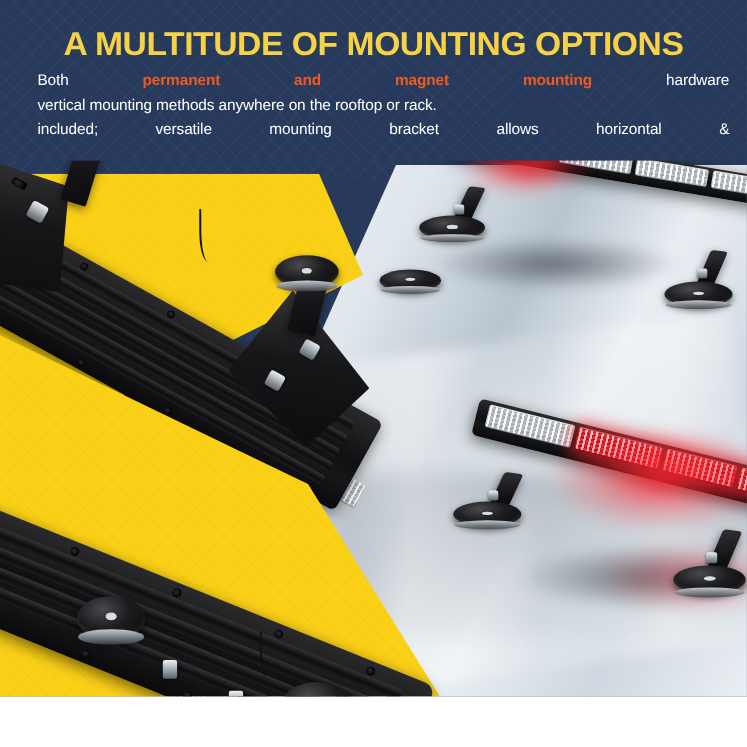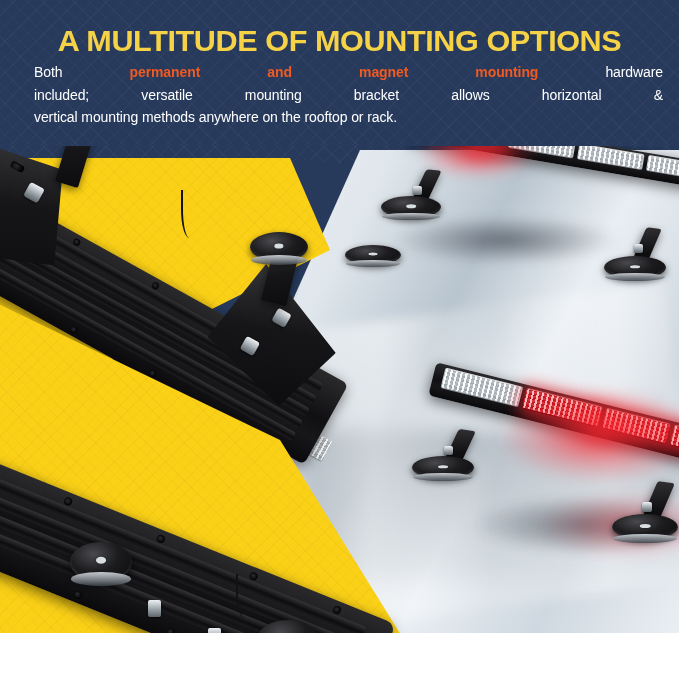--- a/index.html
+++ b/index.html
@@ -373,18 +373,18 @@
       <div class="wire" style="left:236px; top:444px; width:14px; height:44px;"></div>
     </div>
 
   </div>
 
   <div class="header">
     <div class="tex"></div>
     <div class="title">A MULTITUDE OF MOUNTING OPTIONS</div>
     <div class="body-copy">
       <span class="ln just"><span>Both </span><span class="hl">permanent and magnet mounting</span><span> hardware</span></span>
+      <span class="ln">vertical mounting methods anywhere on the rooftop or rack.</span>
       <span class="ln just">included; versatile mounting bracket allows horizontal &amp;</span>
-      <span class="ln">vertical mounting methods anywhere on the rooftop or rack.</span>
     </div>
   </div>
 
 </div>
 
 </body></html>

